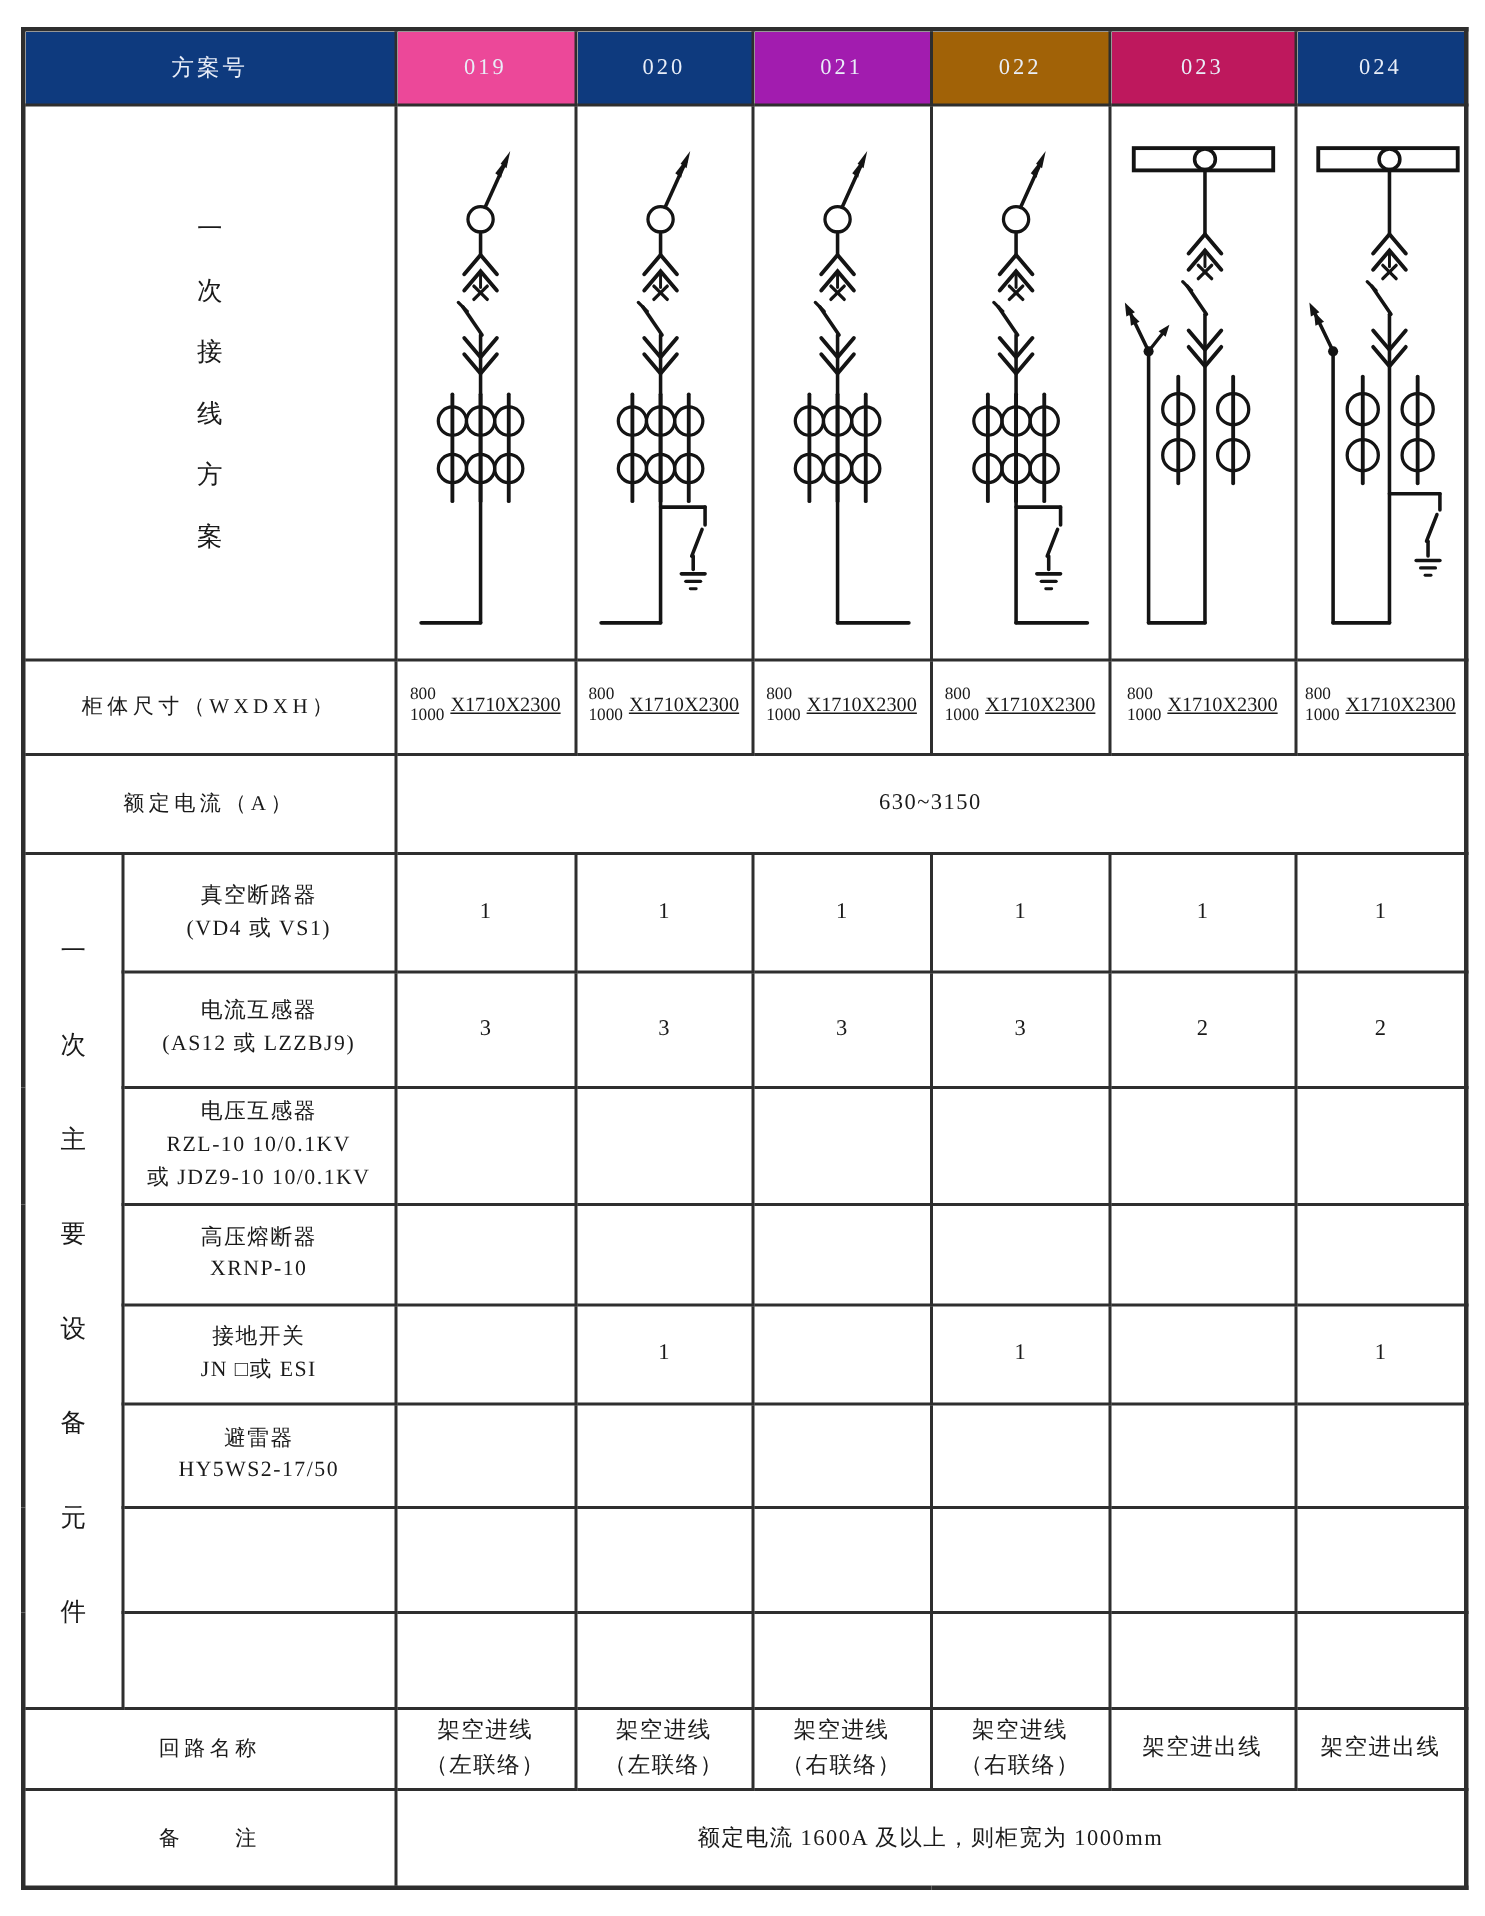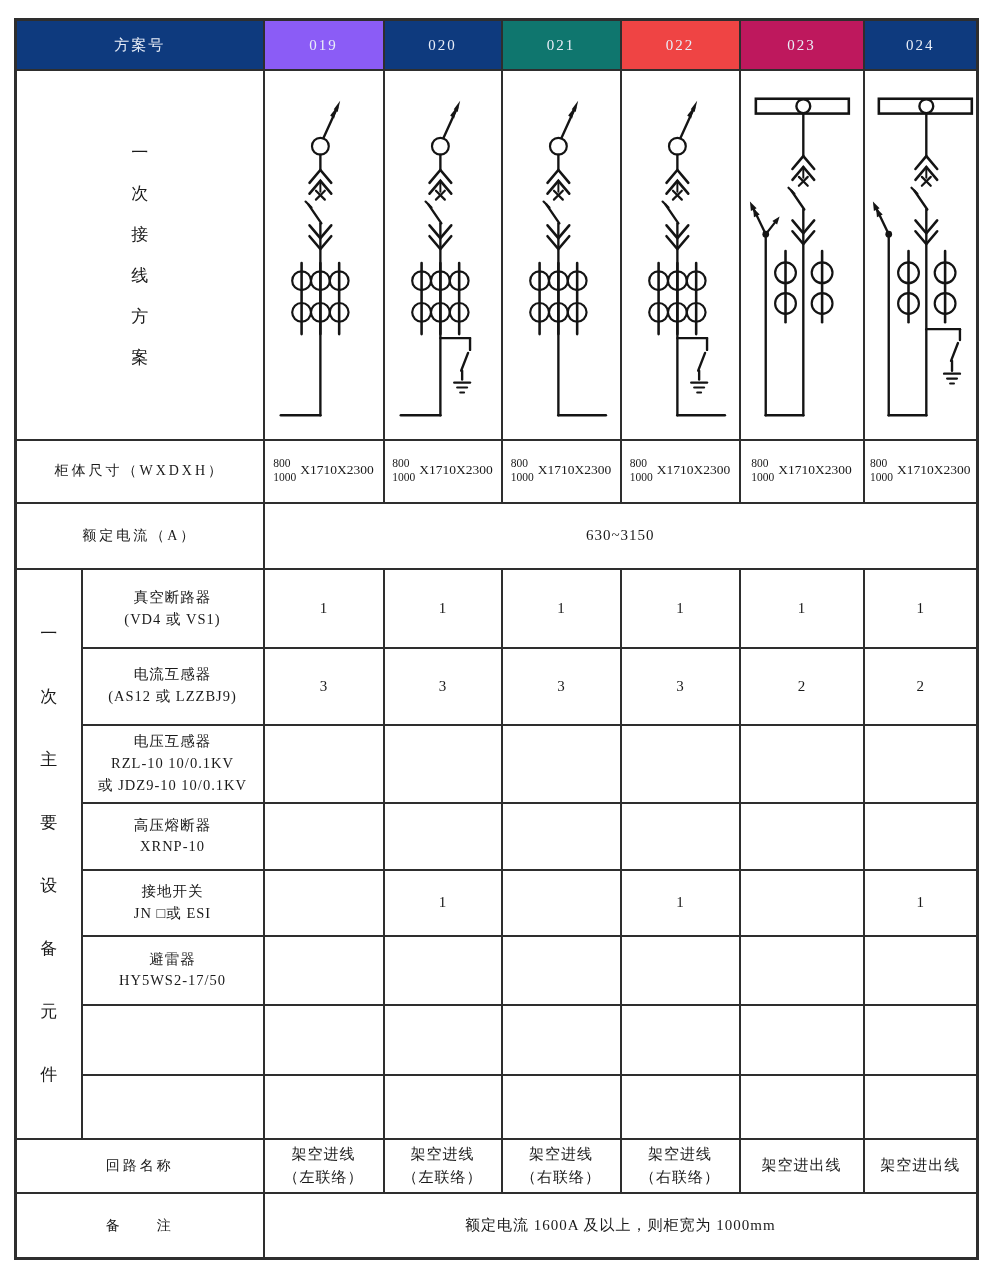--- a/index.html
+++ b/index.html
@@ -11,21 +11,21 @@
   table{border-collapse:collapse;table-layout:fixed;width:962px;height:1242px;border:3px solid #2e2e2e;}
   td{border:2px solid #2e2e2e;text-align:center;vertical-align:middle;padding:0;overflow:hidden;}
   .hdr{font-size:15px;letter-spacing:2px;font-weight:normal;}
   .rowlabel{font-size:14px;letter-spacing:3px;}
   .vcell{vertical-align:middle;}
   .vtext{display:flex;flex-direction:column;align-items:center;justify-content:center;font-size:17px;}
   .vgap-wiring{gap:18px;}
   .vgap-group{gap:40px;}
   .eq-name{font-size:14.5px;white-space:pre-line;line-height:1.5;letter-spacing:1px;}
   .val{font-size:15px;}
-  .dim{font-size:13.5px;white-space:nowrap;}
+  .dim{font-size:13.5px;white-space:nowrap;text-decoration:underline;}
   .frac{display:inline-block;vertical-align:middle;font-size:11.5px;line-height:1.2;text-align:left;margin-right:4px;}
   .frac span{display:block;}
   .rated{font-size:15px;letter-spacing:1px;}
   .circuit{font-size:15px;white-space:pre-line;line-height:1.55;letter-spacing:1px;}
   .remark{font-size:15px;letter-spacing:1px;}
   .diag{vertical-align:middle;}
   .diag svg{display:block;margin:0 auto;height:360px;}
 </style>
 </head>
 <body>
@@ -39,24 +39,24 @@
         <col style="width:118px">
         <col style="width:119px">
     <col style="width:119px">
         <col style="width:124px">
         <col style="width:114px">
   </colgroup>
 
   <tbody>
         <tr style="height:50px">
     <td colspan="2" class="hdr" style="background: rgb(14, 58, 126); color: rgb(233, 238, 248);">方案号</td>
-    <td class="hdr" style="background: #8b5cf6; color: rgb(233, 238, 248);">019</td>
+    <td class="hdr" style="background: #ec4899; color: rgb(233, 238, 248);">019</td>
     <td class="hdr" style="background: rgb(14, 58, 126); color: rgb(233, 238, 248); text-align: center;">020</td>
-    <td class="hdr" style="background: #0f766e; color: rgb(233, 238, 248);">021</td>
-    <td class="hdr" style="background: #ef4444; color: rgb(233, 238, 248);">022</td>
+    <td class="hdr" style="background: #a21caf; color: rgb(233, 238, 248);">021</td>
+    <td class="hdr" style="background: #a16207; color: rgb(233, 238, 248);">022</td>
     <td class="hdr" style="background: #be185d; color: rgb(233, 238, 248);">023</td>
     <td class="hdr" style="background: rgb(14, 58, 126); color: rgb(233, 238, 248);">024</td>
   </tr>
 
   <tr style="height:364px">
     <td colspan="2" class="vcell">
       <div class="vtext vgap-wiring">
               <div>一</div>
               <div>次</div>
               <div>接</div>

